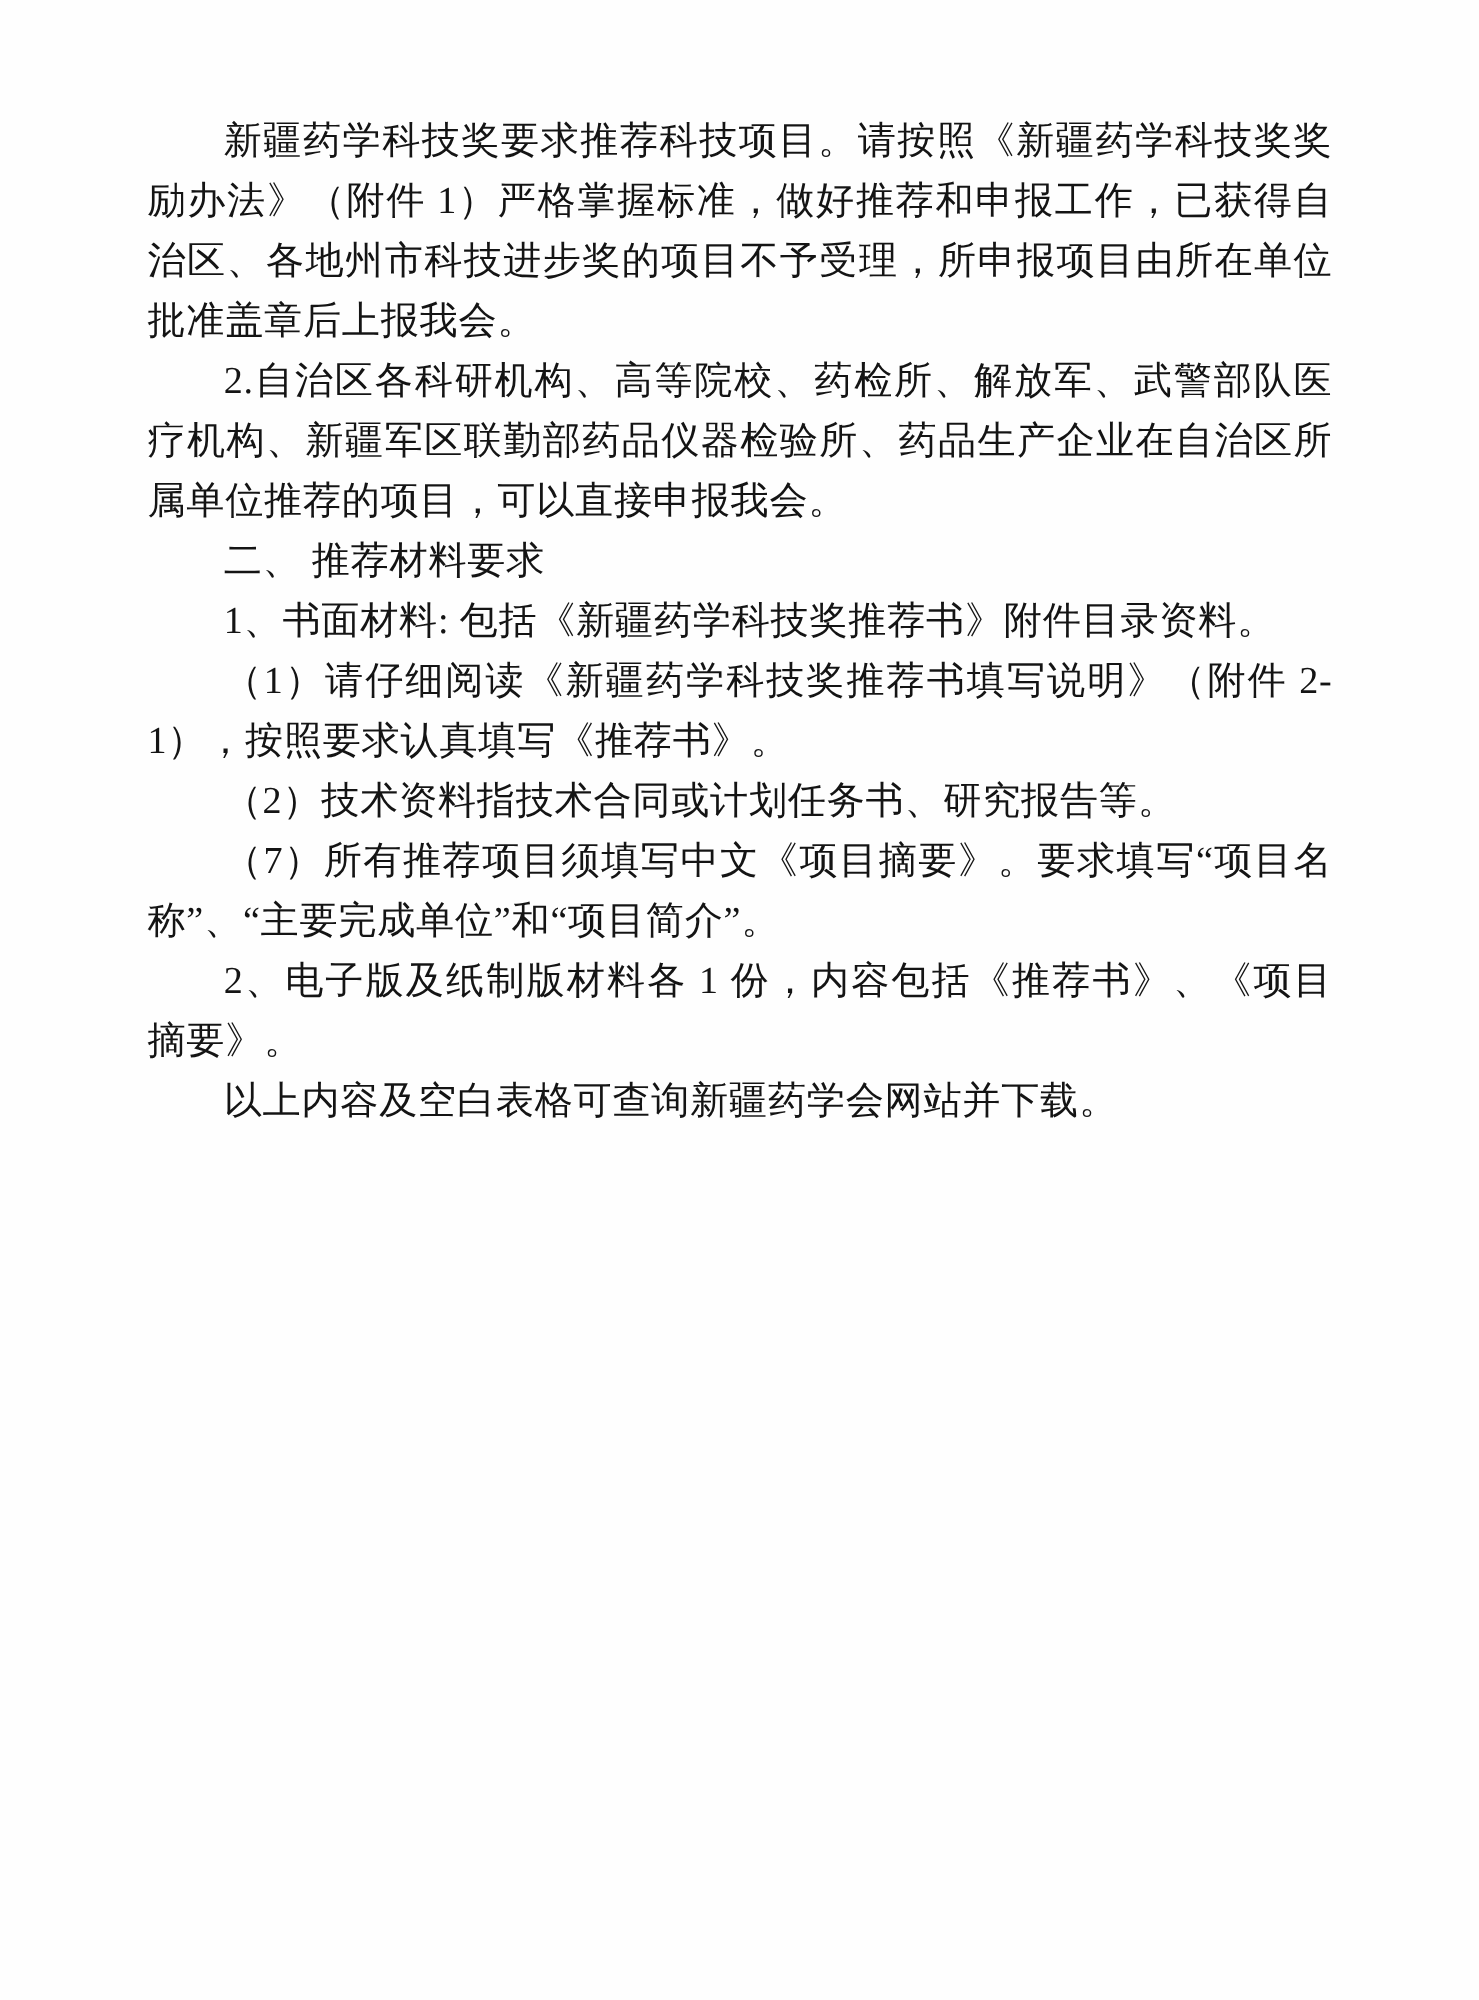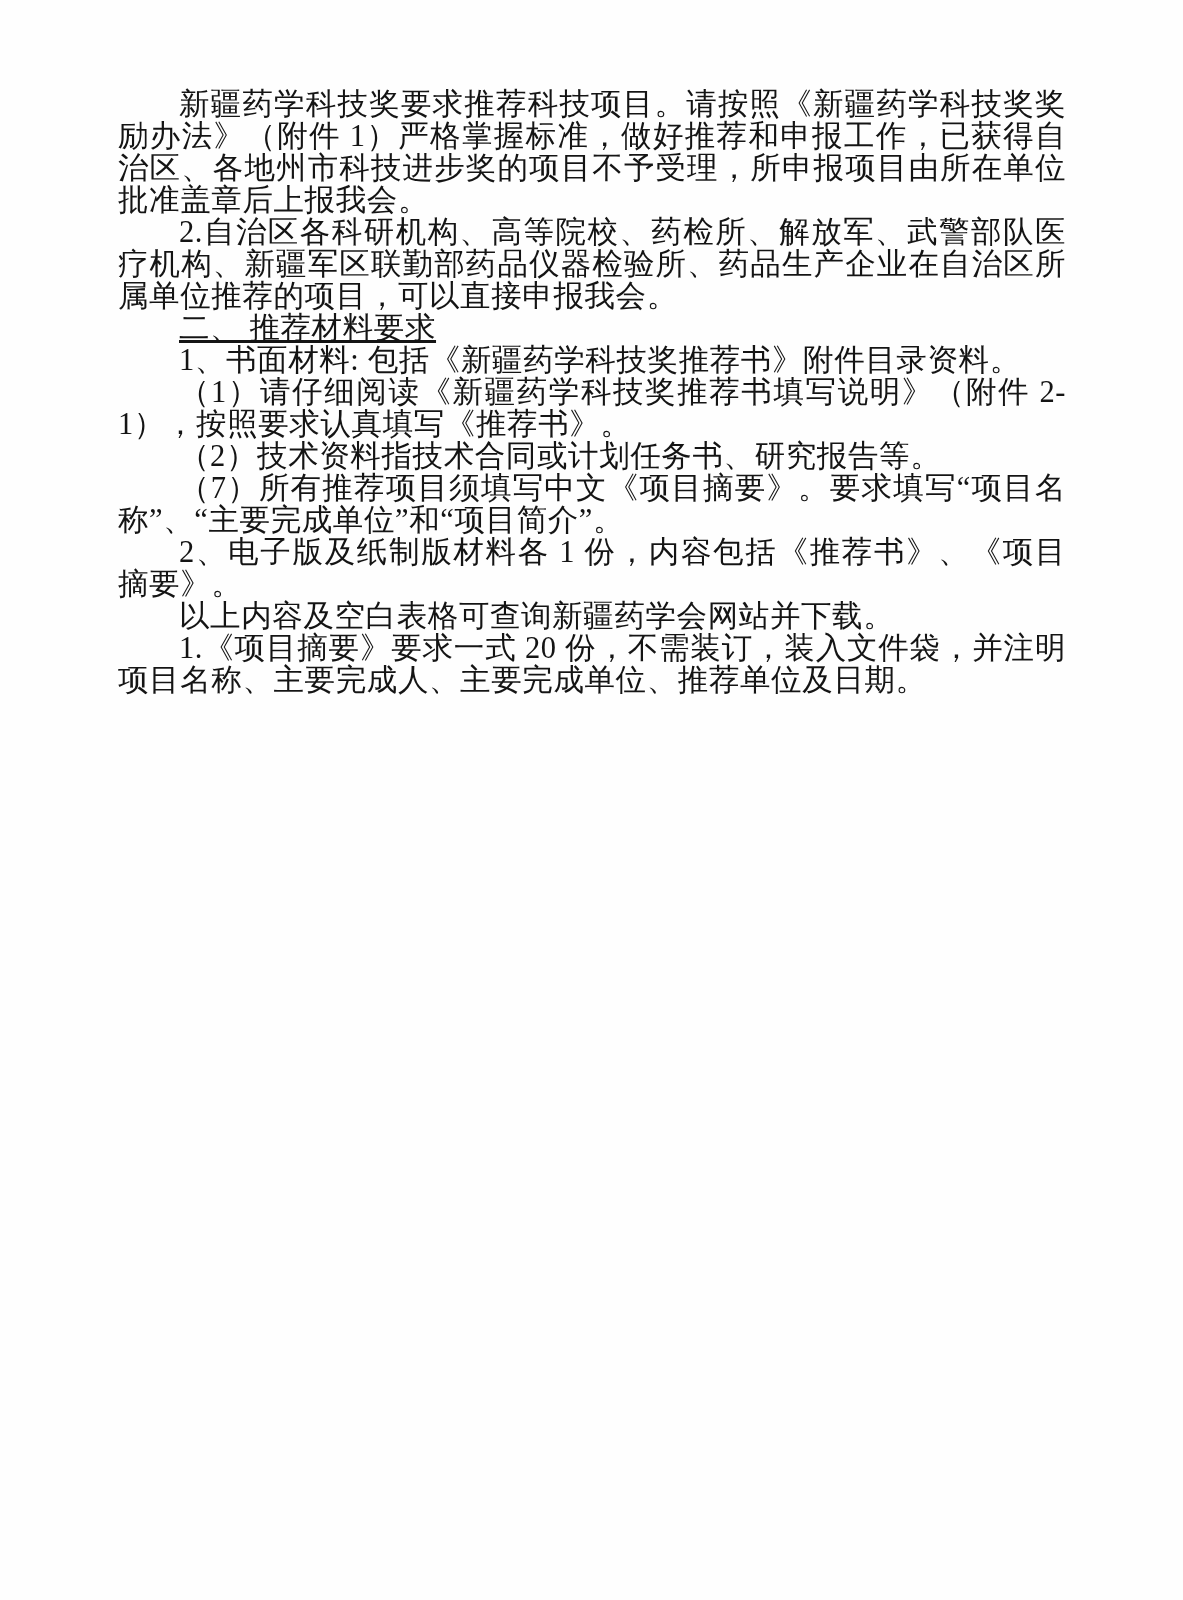--- a/index.html
+++ b/index.html
@@ -25,36 +25,35 @@
   }
   .doc-body {
     position: absolute;
     left: 118px;
     top: 88px;
     width: 948px;
   }
   p.para {
     margin: 0 0 0 0;
     font-size: 30.5px;
-    line-height: 32px;
+    line-height: 48px;
     letter-spacing: 0.6px;
     text-align: justify;
     text-justify: inter-ideograph;
     font-family: "Liberation Serif", "DejaVu Serif", serif;
     font-weight: 500;
     color: #141414;
     text-indent: 0;
   }
   p.indent2 {
     text-indent: 61px;
   }
   .bold-head {
     font-weight: 700;
     letter-spacing: 2px;
-    text-decoration: underline;
   }
 </style>
 </head>
 <body>
 
 <div class="page">
   <div class="doc-body">
 
     <p class="para indent2">新疆药学科技奖要求推荐科技项目。请按照《新疆药学科技奖奖励办法》（附件 1）严格掌握标准，做好推荐和申报工作，已获得自治区、各地州市科技进步奖的项目不予受理，所申报项目由所在单位批准盖章后上报我会。</p>
 
@@ -70,16 +69,15 @@
 
     <p class="para indent2">（2）技术资料指技术合同或计划任务书、研究报告等。</p>
 
     <p class="para indent2">（7）所有推荐项目须填写中文《项目摘要》。要求填写“项目名称”、“主要完成单位”和“项目简介”。</p>
 
     <p class="para indent2">2、电子版及纸制版材料各 1 份，内容包括《推荐书》、《项目摘要》。</p>
 
     <p class="para indent2">以上内容及空白表格可查询新疆药学会网站并下载。</p>
 
 
-    <p class="para indent2">1.《项目摘要》要求一式 20 份，不需装订，装入文件袋，并注明项目名称、主要完成人、主要完成单位、推荐单位及日期。</p>
 
   </div>
 </div>
 
 </body></html>

